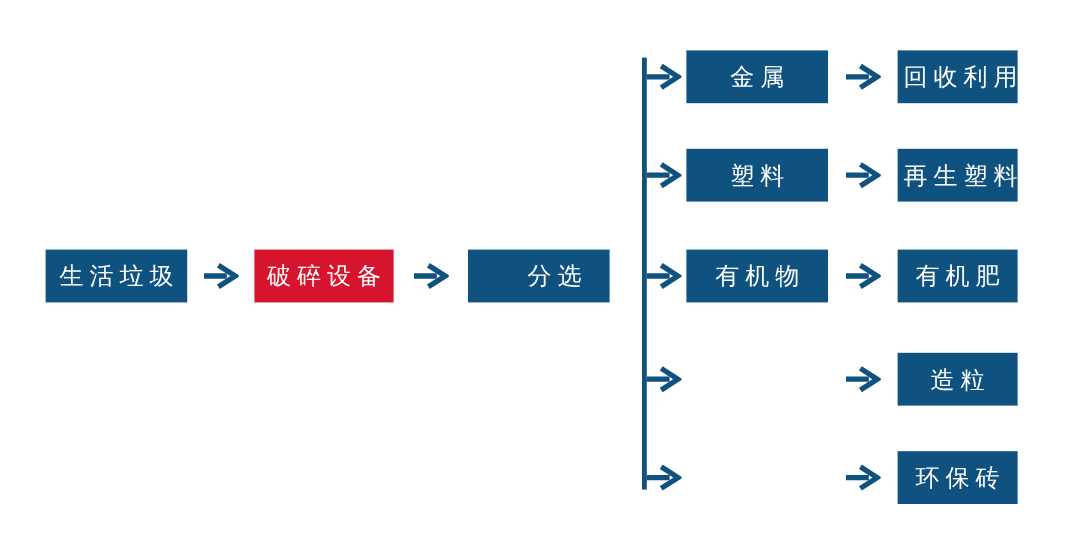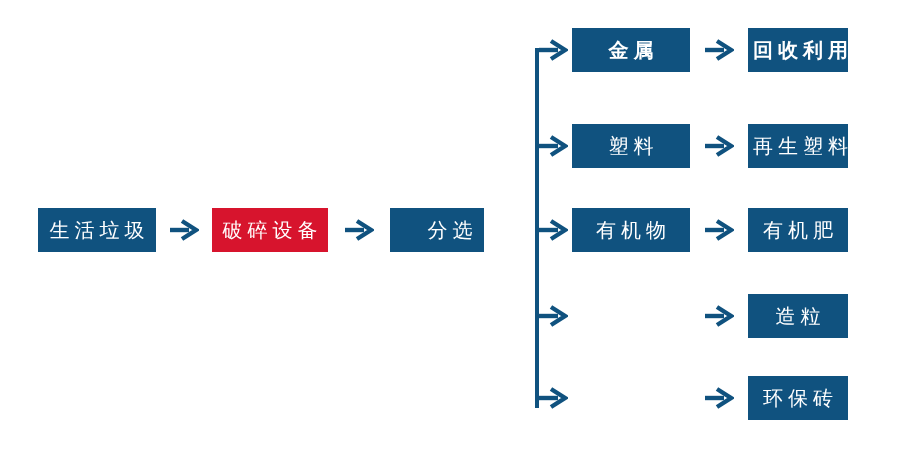--- a/index.html
+++ b/index.html
@@ -69,25 +69,25 @@
       <path d="M13 2 L27 11 L13 20"></path>
   </svg>
 
   <div class="node red" style="left:212px;top:208px;width:116px;">破碎设备</div>
 
   <svg class="arrow" style="left:344px;top:219px;" viewBox="0 0 30 22">
     <path d="M1 11 H20"></path>
       <path d="M13 2 L27 11 L13 20"></path>
   </svg>
 
-  <div class="node" style="left:390px;top:208px;width:94px;padding-left:26px;">分选</div>
+  <div class="node" style="left:390px;top:208px;width:118px;padding-left:26px;">分选</div>
 
   <div class="vline"></div>
 
-  <div class="branch-row" style="top:28px;font-weight:bold;">
+  <div class="branch-row" style="top:42px;">
     <svg class="arrow branch-arrow" viewBox="0 0 30 22">
       <path d="M1 11 H20"></path>
         <path d="M13 2 L27 11 L13 20"></path>
     </svg>
     <div class="node material">金属</div>
     <svg class="arrow mid-arrow" viewBox="0 0 30 22">
       <path d="M1 11 H20"></path>
         <path d="M13 2 L27 11 L13 20"></path>
     </svg>
     <div class="node result">回收利用</div>

